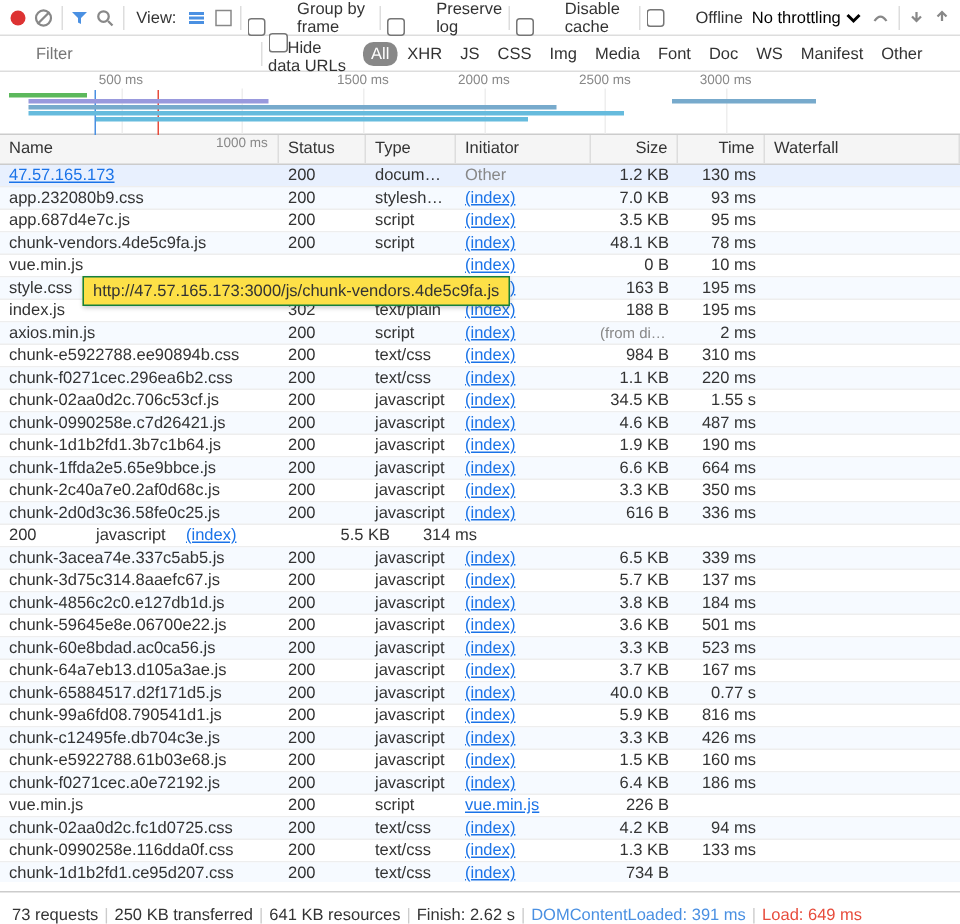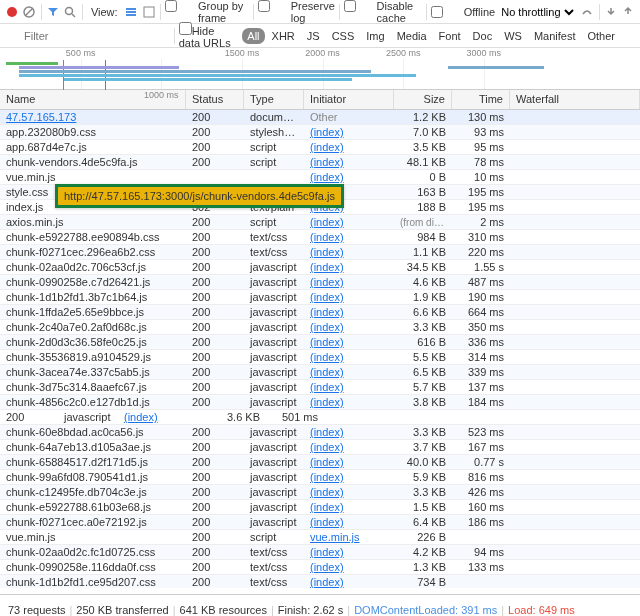--- a/index.html
+++ b/index.html
@@ -2,21 +2,21 @@
 <html><head>
 <meta charset="utf-8">
 <style>
 * { margin: 0; padding: 0; box-sizing: border-box; font-family: Arial, Helvetica, sans-serif; }
 body { font-size: 11px; color: #333; background: #fff; width: 640px; height: 616px; overflow: hidden; }
 
 .toolbar { height: 24px; border-bottom: 1px solid #ddd; display: flex; align-items: center; padding: 0 4px; gap: 2px; }
 .toolbar .btn { width: 20px; height: 20px; display: flex; align-items: center; justify-content: center; cursor: pointer; border-radius: 2px; }
 .toolbar .divider { width: 1px; height: 16px; background: #ddd; margin: 0 2px; }
 .toolbar .view-label { font-size: 11px; color: #333; margin: 0 4px; }
-.toolbar .chk { display: flex; align-items: flex-start; gap: 21px; font-size: 11px; }
+.toolbar .chk { display: flex; align-items: flex-end; gap: 21px; font-size: 11px; }
 .toolbar input[type=checkbox] { width: 12px; height: 12px; }
 .toolbar select { font-size: 11px; border: none; background: transparent; }
 
 .filter-bar { height: 24px; border-bottom: 1px solid #ddd; display: flex; align-items: center; padding: 0 20px; gap: 4px; }
 .filter-bar input[type=text] { flex: 0 0 110px; font-size: 11px; border: none; outline: none; padding: 2px 4px; color: #888; }
 .filter-types { display: flex; align-items: center; gap: 2px; }
 .filter-types span { font-size: 11px; padding: 2px 5px; cursor: pointer; border-radius: 7px; text-align: center; }
 .filter-types span.active { background: #888; color: #fff; }
 
 .overview { height: 42px; border-bottom: 1px solid #ccc; position: relative; }
@@ -42,21 +42,21 @@
 .row:nth-child(even) { background: #f6faff; }
 .row > div { padding: 0 6px; overflow: hidden; white-space: nowrap; text-overflow: ellipsis; }
 .row .col-name { color: #333; }
 .row .col-name.link { color: #1a73e8; cursor: pointer; text-decoration: underline; }
 .row .col-initiator { color: #1a73e8; text-decoration: underline; cursor: pointer; }
 .row .col-initiator.other { color: #888; text-decoration: none; }
 .row .col-size, .row .col-time { text-align: right; color: #333; }
 .row .col-size.disk { color: #888; font-size: 10px; }
 .row.selected { background: #e8f0fe !important; }
 
-.tooltip { position: absolute; background: #eab308; border: 3px solid #15803d; padding: 3px 6px; font-size: 11px; z-index: 100; box-shadow: 0 1px 3px rgba(0,0,0,0.2); }
+.tooltip { position: absolute; background: #fde047; border: 1px solid #15803d; padding: 3px 6px; font-size: 11px; z-index: 100; box-shadow: 0 1px 3px rgba(0,0,0,0.2); }
 
 .status-bar { position: absolute; bottom: 0; left: 0; right: 0; height: 22px; border-top: 1px solid #ccc; background: #fff; display: flex; align-items: flex-end; padding: 0 8px; font-size: 11px; gap: 4px; }
 .status-bar .sep { color: #ccc; }
 .status-bar .dcl { color: #4a90e2; }
 .status-bar .load { color: #e74c3c; }
 
 svg { display: block; }
 </style>
 </head>
 <body>
@@ -381,21 +381,20 @@
       <div class="col-type">javascript</div>
       <div class="col-initiator">(index)</div>
       <div class="col-size">616 B</div>
       <div class="col-time">336 ms</div>
       <div class="col-waterfall">
         <div style="position: absolute; left: 9.9%; top: 0px; bottom: 0px; width: 1px; background: rgb(204, 221, 238);"></div>
         <div style="position: absolute; left: 16.4%; top: 0px; bottom: 0px; width: 1px; background: rgb(255, 204, 204);"></div>
       </div>
     </div>
     <div class="row">
-      <div class="col-name">chunk-35536819.a9104529.js</div>
       <div class="col-status">200</div>
       <div class="col-type">javascript</div>
       <div class="col-initiator">(index)</div>
       <div class="col-size">5.5 KB</div>
       <div class="col-time">314 ms</div>
       <div class="col-waterfall">
         <div style="position: absolute; left: 9.9%; top: 0px; bottom: 0px; width: 1px; background: rgb(204, 221, 238);"></div>
         <div style="position: absolute; left: 16.4%; top: 0px; bottom: 0px; width: 1px; background: rgb(255, 204, 204);"></div>
       </div>
     </div>
@@ -429,20 +428,21 @@
       <div class="col-type">javascript</div>
       <div class="col-initiator">(index)</div>
       <div class="col-size">3.8 KB</div>
       <div class="col-time">184 ms</div>
       <div class="col-waterfall">
         <div style="position: absolute; left: 9.9%; top: 0px; bottom: 0px; width: 1px; background: rgb(204, 221, 238);"></div>
         <div style="position: absolute; left: 16.4%; top: 0px; bottom: 0px; width: 1px; background: rgb(255, 204, 204);"></div>
       </div>
     </div>
     <div class="row">
+      <div class="col-name">chunk-59645e8e.06700e22.js</div>
       <div class="col-status">200</div>
       <div class="col-type">javascript</div>
       <div class="col-initiator">(index)</div>
       <div class="col-size">3.6 KB</div>
       <div class="col-time">501 ms</div>
       <div class="col-waterfall">
         <div style="position: absolute; left: 9.9%; top: 0px; bottom: 0px; width: 1px; background: rgb(204, 221, 238);"></div>
         <div style="position: absolute; left: 16.4%; top: 0px; bottom: 0px; width: 1px; background: rgb(255, 204, 204);"></div>
       </div>
     </div>

